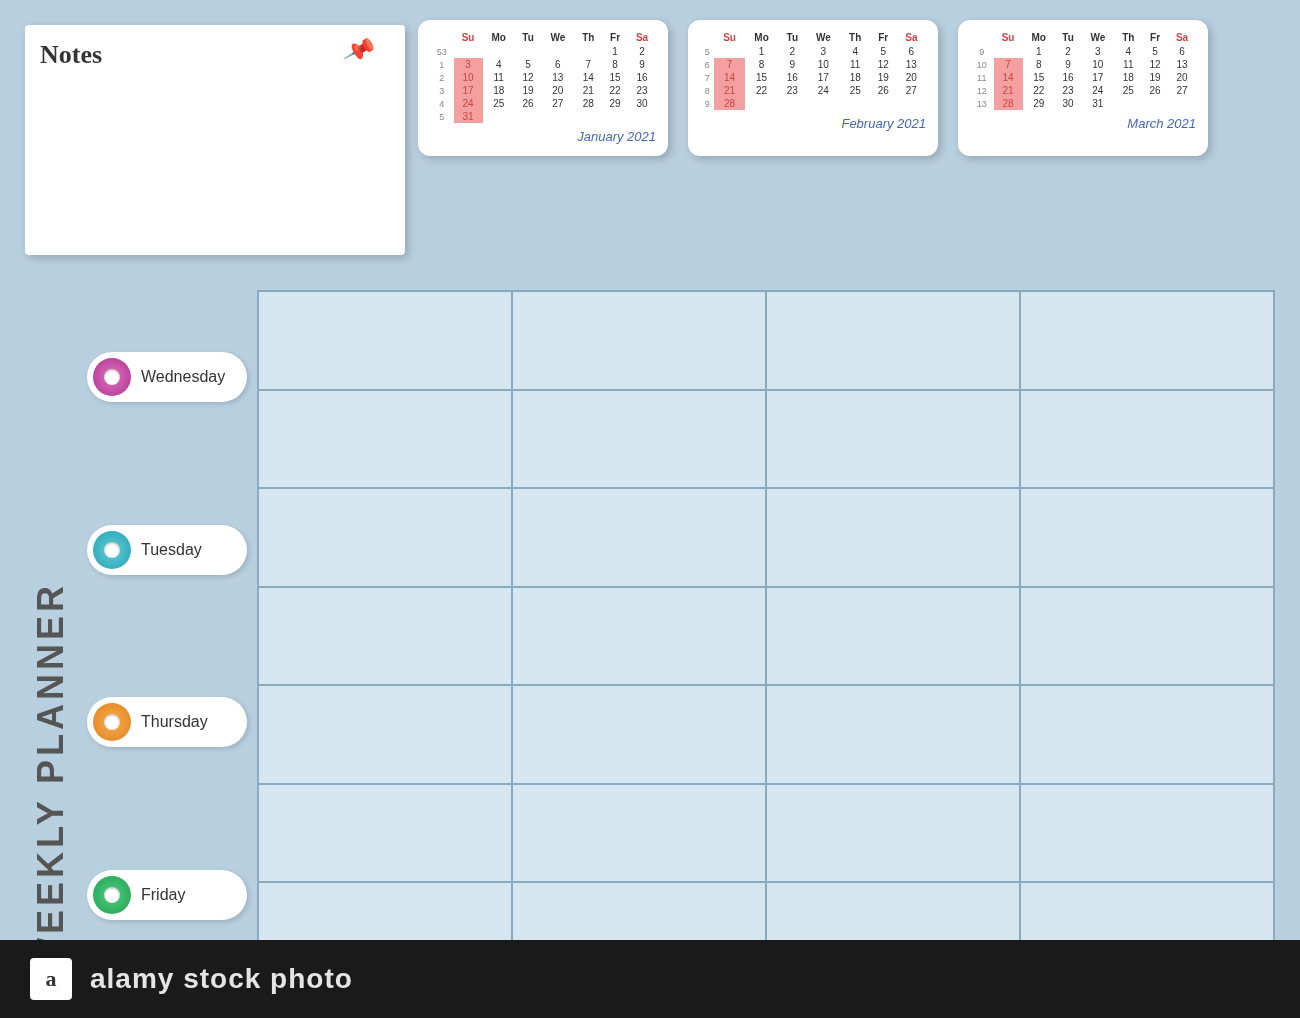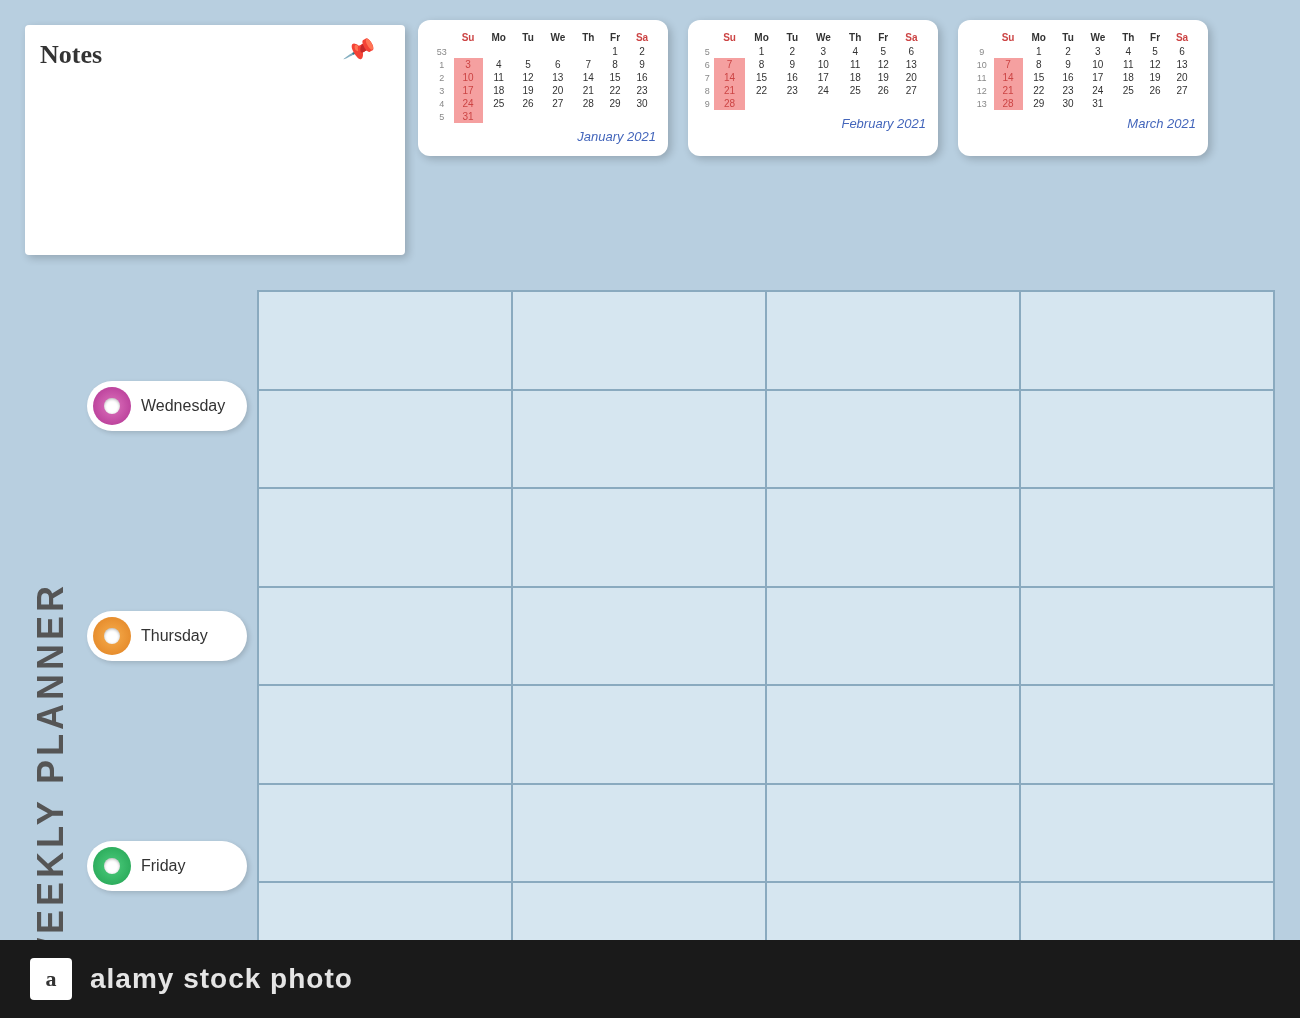--- a/index.html
+++ b/index.html
@@ -452,20 +452,26 @@
     </div>
 
   <div class="weekly-section">
     <div class="weekly-label">WEEKLY PLANNER</div>
     <div class="days-column" id="days-column">
         <div class="day-btn">
           <div class="day-circle" style="background: radial-gradient(circle, rgb(208, 96, 176) 30%, rgb(176, 48, 144) 100%);">
             <div class="day-circle-inner"></div>
           </div>
           <span>Wednesday</span>
+        </div>
+        <div class="day-btn">
+          <div class="day-circle" style="background: radial-gradient(circle, rgb(80, 192, 204) 30%, rgb(32, 160, 176) 100%);">
+            <div class="day-circle-inner"></div>
+          </div>
+          <span>Tuesday</span>
         </div>
         <div class="day-btn">
           <div class="day-circle" style="background: radial-gradient(circle, rgb(240, 160, 64) 30%, rgb(224, 128, 32) 100%);">
             <div class="day-circle-inner"></div>
           </div>
           <span>Thursday</span>
         </div>
         <div class="day-btn">
           <div class="day-circle" style="background: radial-gradient(circle, rgb(64, 192, 112) 30%, rgb(32, 160, 80) 100%);">
             <div class="day-circle-inner"></div>

